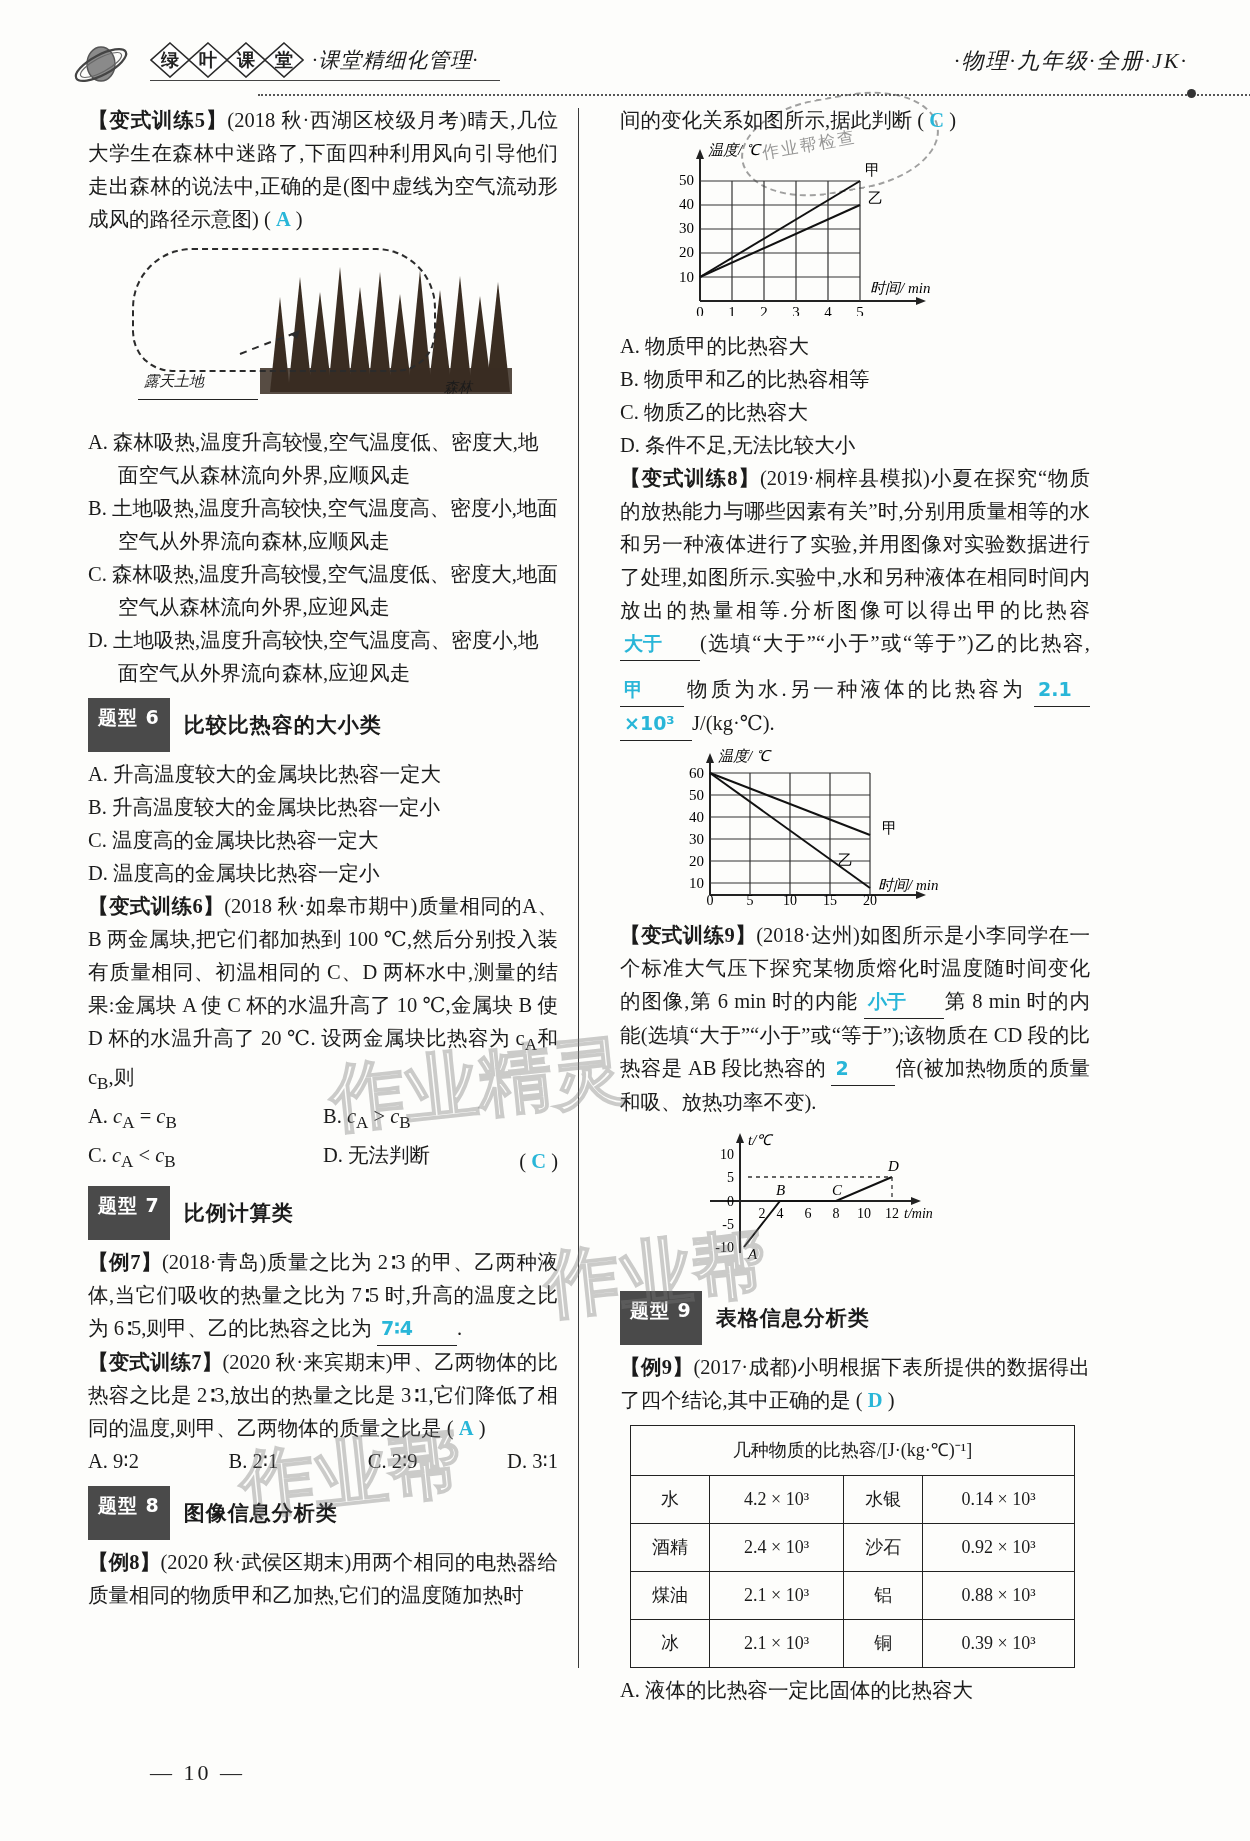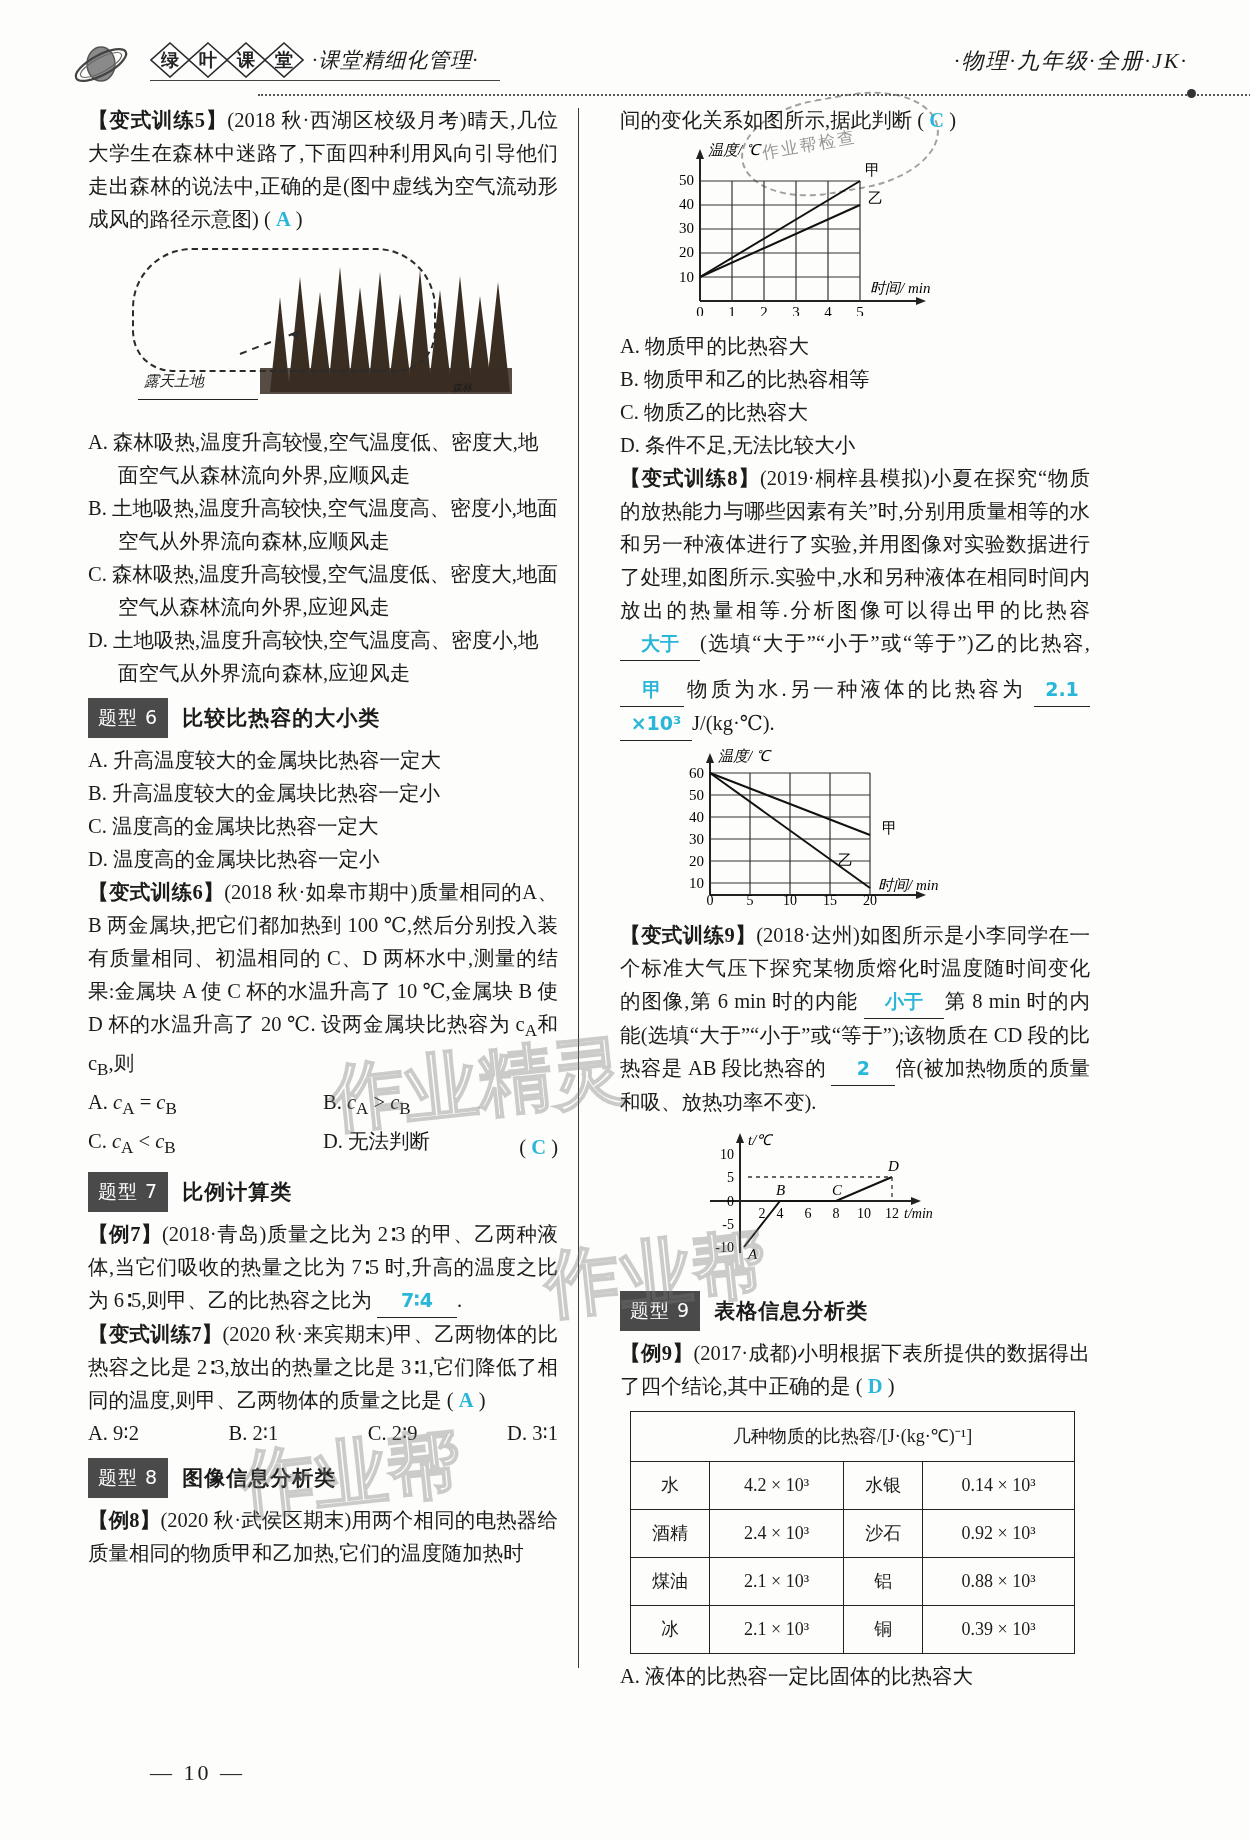--- a/index.html
+++ b/index.html
@@ -35,37 +35,37 @@
   .col{position:absolute;top:104px;width:470px;font-size:20.5px;line-height:33px;}
   .colL{left:88px;}
   .colR{left:620px;}
   .divider{position:absolute;left:578px;top:108px;width:0;height:1560px;border-left:1.4px solid #3a3a3a;}
 
   p.q{margin:0 0 0 0;text-indent:0;text-align:justify;}
   .bk{font-weight:700;}
   .opt{margin:0;padding-left:30px;text-indent:-30px;}
   .ans{color:#29b6d8;font-weight:700;}
   .ansblank{color:#29b6d8;font-weight:700;font-family:"DejaVu Sans",sans-serif;font-size:19px;}
-  .ul{border-bottom:1.2px solid #222;display:inline-block;min-width:72px;text-align:center;padding:0 4px;}
+  .ul{border-bottom:1.2px solid #222;display:inline-block;min-width:72px;padding:0 4px;}
 
   
   .badge{display:flex;align-items:center;gap:14px;margin:8px 0 6px 0;}
   .badge .tag{
     background:#4a4a4a;color:#fff;font-family:"DejaVu Sans",sans-serif;
-    font-weight:400;font-size:19px;padding:3px 10px 4px 10px;letter-spacing:1px;
+    font-weight:700;font-size:19px;padding:3px 10px 18px 10px;letter-spacing:1px;
     display:inline-block;
   }
   .badge .ttl{font-family:"DejaVu Sans",sans-serif;font-weight:700;font-size:21px;letter-spacing:1px;}
 
   
   .forest{position:relative;width:392px;height:180px;margin:6px 0 4px 32px;}
   .forest .dash{position:absolute;left:12px;top:6px;width:300px;height:120px;
     border:2.5px dashed #2b2b2b;border-radius:60px 60px 40px 40px;}
   .forest .caption1{position:absolute;left:24px;bottom:24px;font-size:15px;font-style:italic;}
-  .forest .caption2{position:absolute;right:40px;bottom:18px;font-size:10px;font-style:italic;}
+  .forest .caption2{position:absolute;right:40px;bottom:18px;font-size:14px;font-style:italic;}
   .forest .ground{position:absolute;left:18px;bottom:22px;width:120px;height:0;border-top:1.6px solid #222;}
 
   
   .chart{position:relative;margin:4px 0 4px 0;}
   .ticknum{font-size:15px;font-family:"Liberation Serif",serif;}
 
   
   table.sh{border-collapse:collapse;width:445px;margin:8px 0 6px 10px;font-size:18px;}
   table.sh td,table.sh th{border:1.3px solid #222;text-align:center;padding:7px 2px;
      font-family:"Liberation Serif",serif;font-weight:400;}

